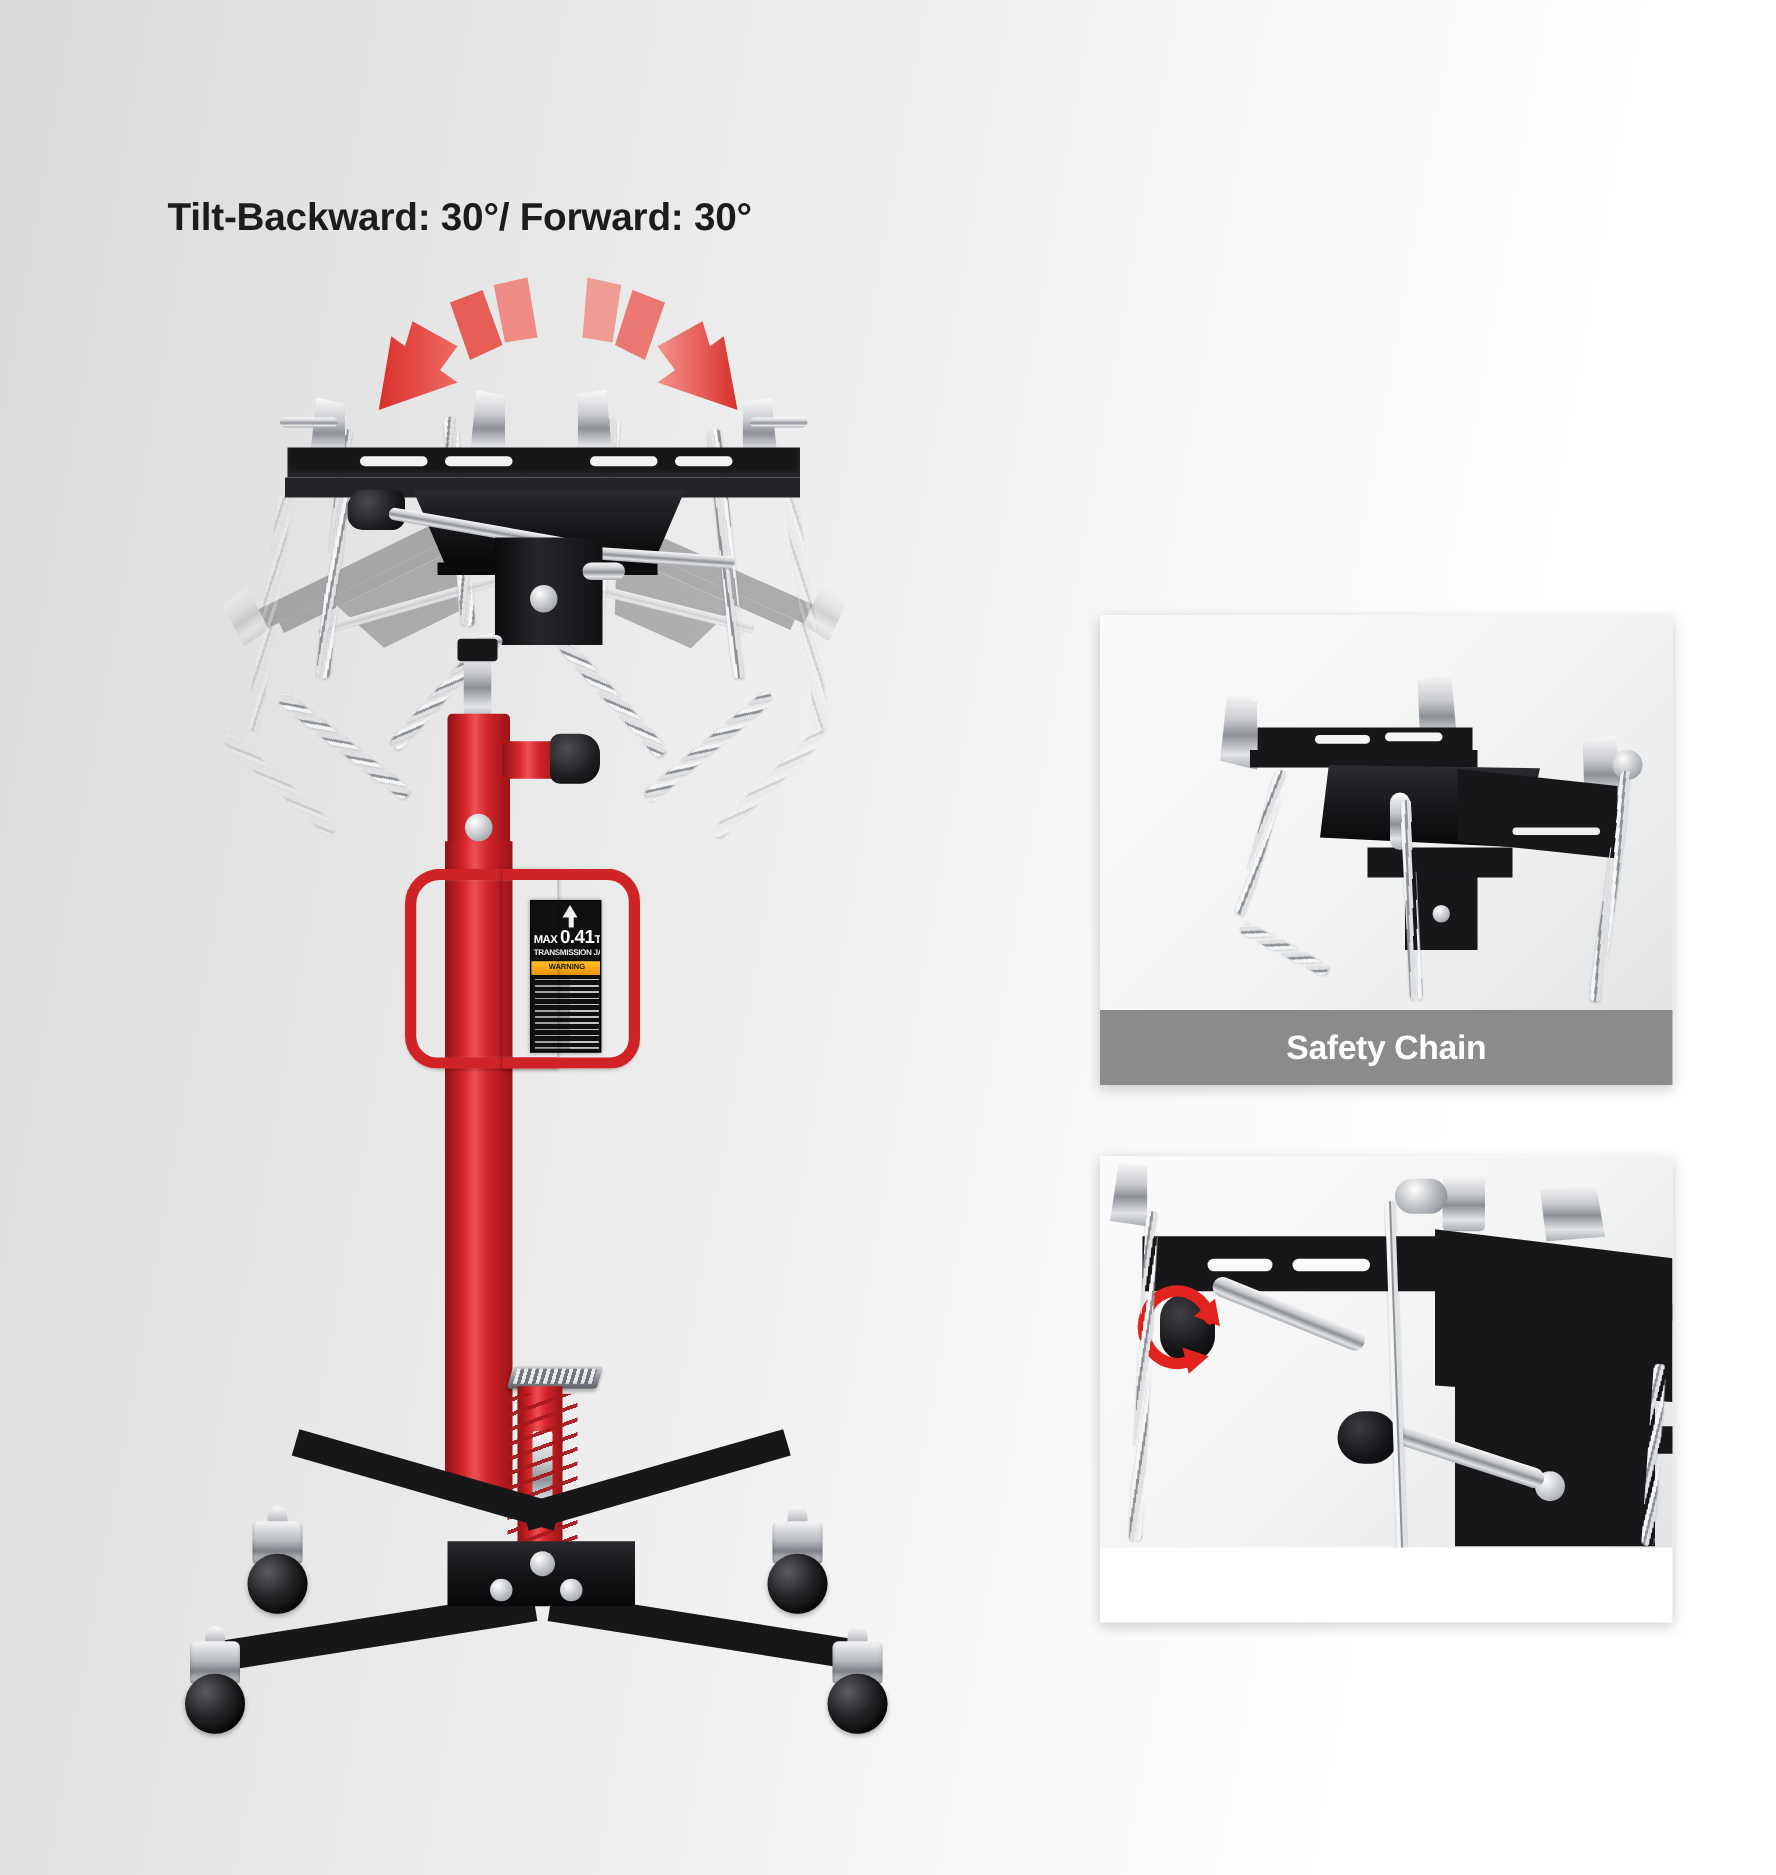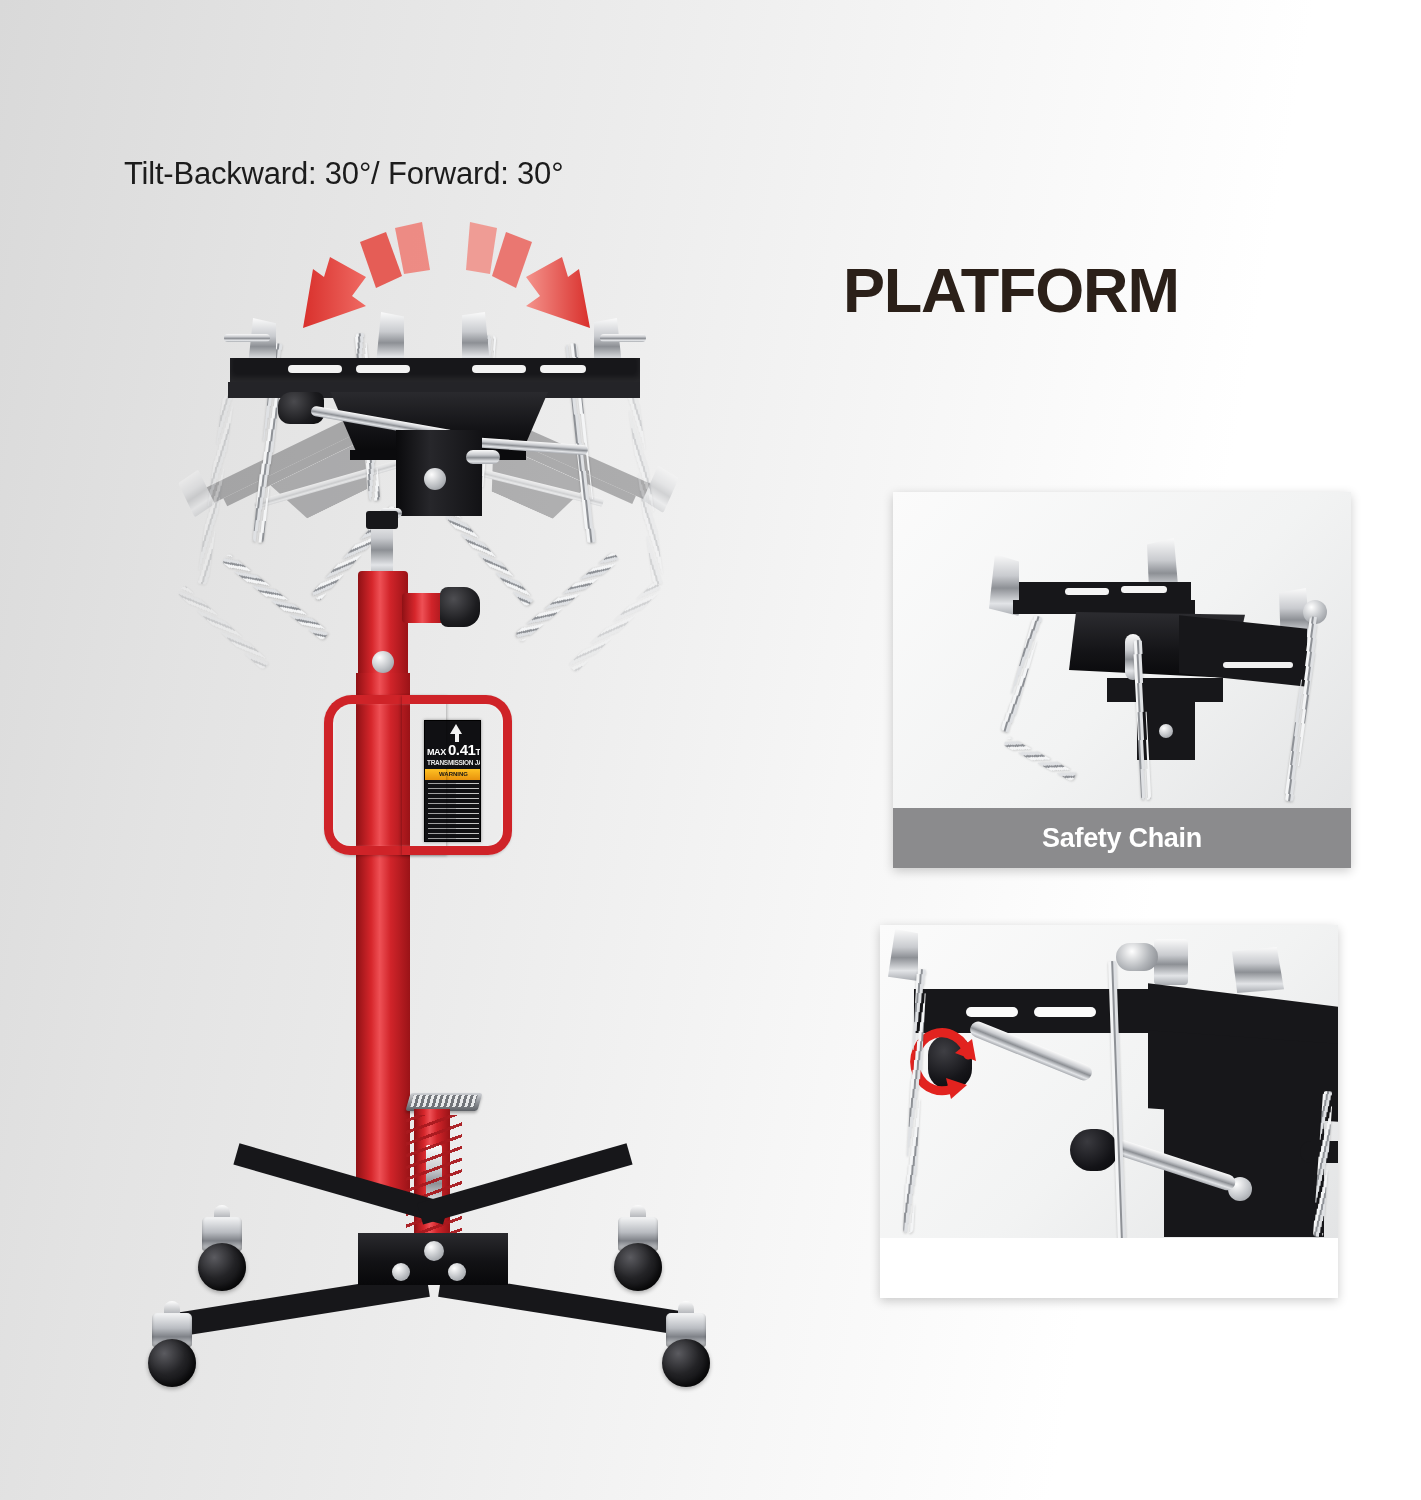--- a/index.html
+++ b/index.html
@@ -5,22 +5,22 @@
   * { margin:0; padding:0; box-sizing:border-box; }
   html,body { width:1421px; height:1500px; }
   body {
     font-family:"Liberation Sans", sans-serif;
     background:linear-gradient(100deg,#d9d9d9 0%,#e3e3e3 18%,#ececec 38%,#f6f6f6 58%,#ffffff 78%,#ffffff 100%);
     position:relative; overflow:hidden;
   }
 
   
   #tilt-headline{
-    position:absolute; left:124px; top:156px;
-    font-size:31px; font-weight:400; letter-spacing:-.2px;
+    position:absolute; left:134px; top:156px;
+    font-size:31px; font-weight:700; letter-spacing:-.2px;
     color:#1c1c1c; white-space:nowrap;
   }
 
   
   #right-headline{
     position:absolute; left:843px; top:256px; width:560px;
     font-size:63px; line-height:1.08; font-weight:800;
     letter-spacing:-1.2px; color:#2b2019;
   }
   #right-headline span{ display:block; }
@@ -88,39 +88,38 @@
     background:repeating-linear-gradient(180deg,#cfcfcf 0 1.2px,transparent 1.2px 5px);
     opacity:.75;}
   #decal .lines.r{ left:31px; width:23px; }
 
   
   .feature-card{
     position:absolute; left:880px; width:458px;
     background:#ffffff;
     box-shadow:0 3px 10px rgba(0,0,0,.20);
   }
-  #card-safety-chain{ top:492px; height:376px;margin-left:13px; }
+  #card-safety-chain{ top:492px; height:376px; }
   #card-double-screw{ top:925px; height:373px; }
   .card-photo{ position:relative; width:100%; height:calc(100% - 60px);
     background:linear-gradient(135deg,#fbfbfb 0%,#f2f3f3 55%,#e3e4e5 100%);
     overflow:hidden; }
   .card-caption{ position:absolute; left:0; bottom:0; width:100%; height:60px;
     background:#8b8b8d; color:#fff; font-size:27px; font-weight:700;
     display:flex; align-items:center; justify-content:center; letter-spacing:-.3px; }
 
   
   #rotate-annotation{ position:absolute; left:28px; top:100px; width:74px; height:76px; }
 </style>
 </head>
 <body>
 
 <div id="tilt-headline">Tilt-Backward: 30°/ Forward: 30°</div>
 
 <div id="right-headline">
-  <span>PLATFORM</span>
 </div>
 
 <div id="product-stage">
 
   <svg id="tilt-arc" viewBox="0 0 300 125">
     <defs>
       <linearGradient id="gL" x1="0" y1="0" x2="1" y2="0">
         <stop offset="0" stop-color="#d9302c"></stop>
           <stop offset="1" stop-color="#ef6a63"></stop>
       </linearGradient>

